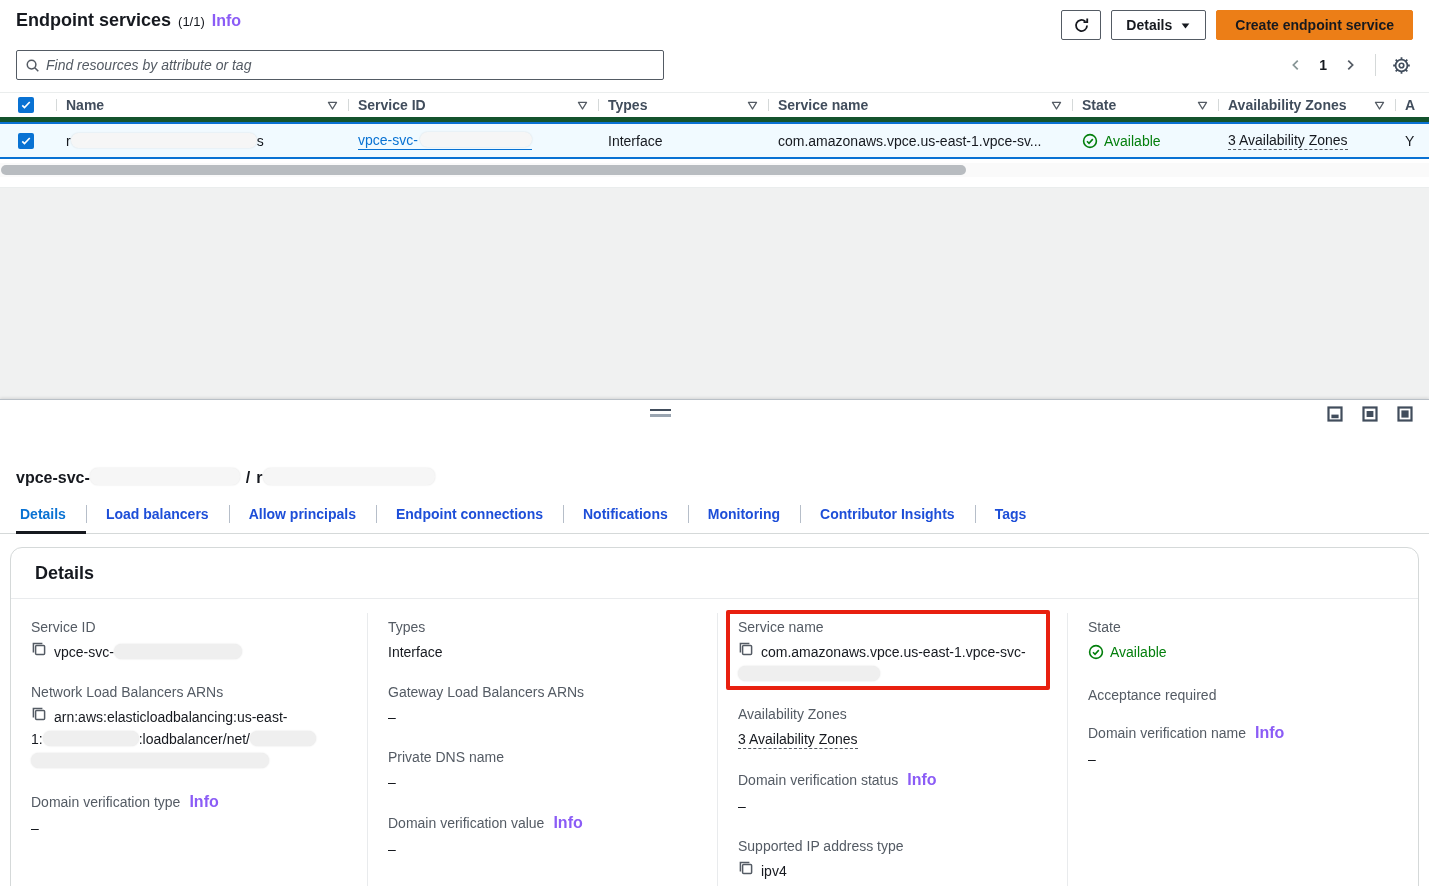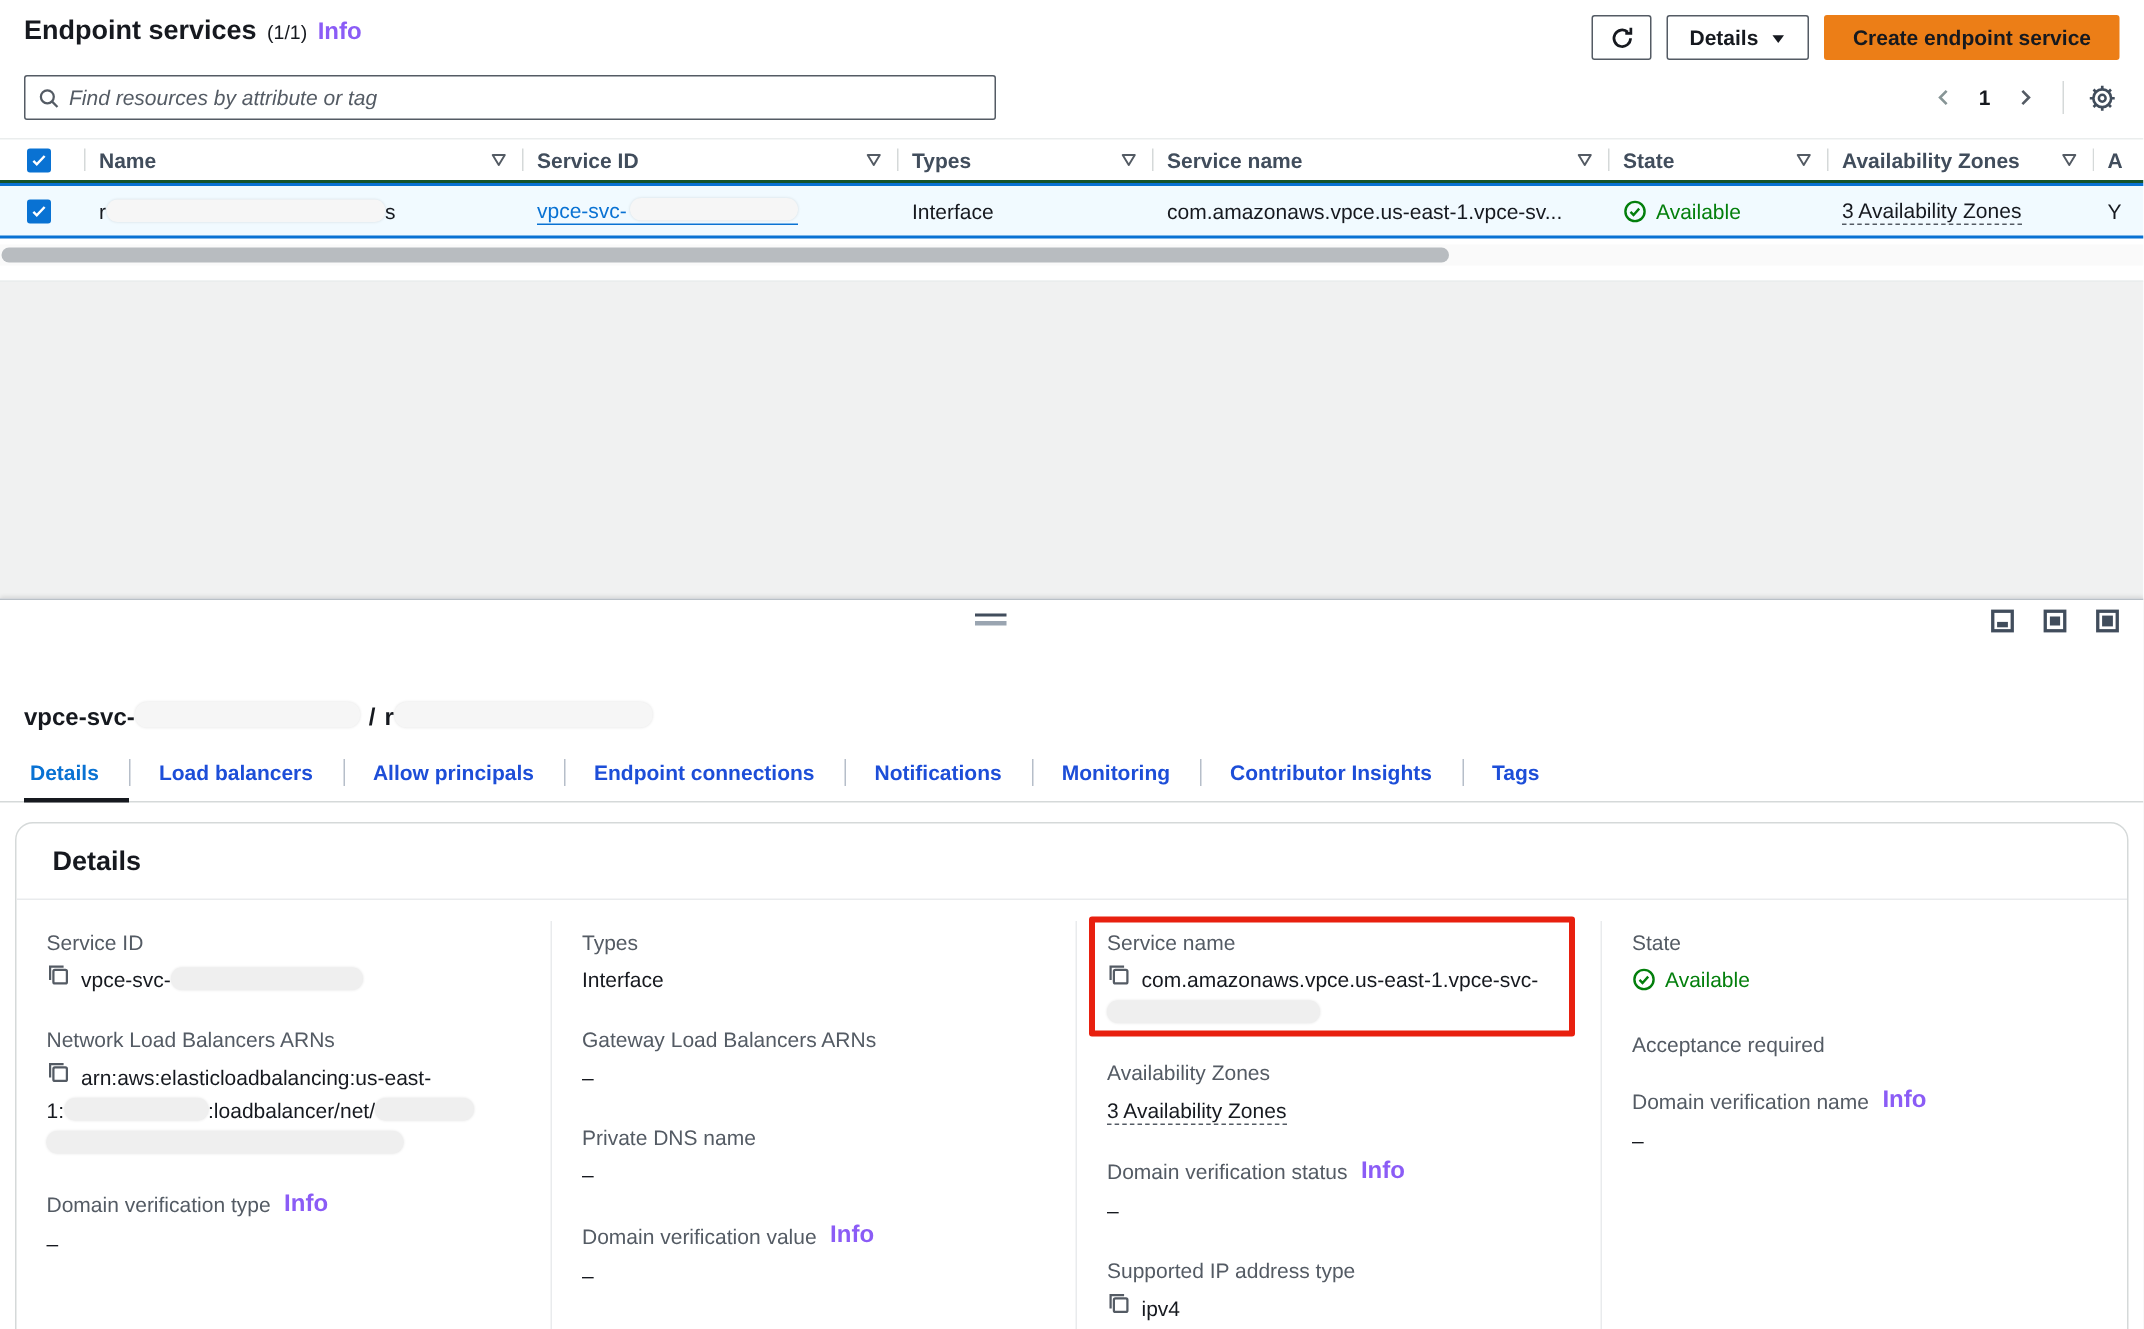--- a/index.html
+++ b/index.html
@@ -31,21 +31,21 @@
   .search-box input::placeholder { color:#545b64; font-style:italic; }
   .toolbar-right { margin-left:auto; display:flex; align-items:center; gap:6px; }
   .page-btn { background:none; border:none; cursor:pointer; padding:4px; color:#879596; }
   .page-btn.next { color:#545b64; }
   .page-num { font-weight:700; padding:0 6px; }
   .toolbar-divider { width:1px; height:22px; background:#d5d9d9; margin:0 8px; }
   .gear-btn { background:none; border:none; cursor:pointer; color:#414d5c; padding:2px; }
 
   
   .grid { margin-top:12px; }
-  .thead { display:flex; align-items:center; height:30px; border-top:1px solid #eaeded; border-bottom:2px solid #14532d;
+  .thead { display:flex; align-items:center; height:30px; border-top:1px solid #eaeded; border-bottom:5px solid #14532d;
            font-weight:700; color:#414d5c; font-size:14px; }
   .th, .td { padding:0 10px; display:flex; align-items:center; height:100%; }
   .th { justify-content:space-between; position:relative; }
   .th:not(:first-child)::before { content:""; position:absolute; left:0; top:6px; bottom:6px; width:1px; background:#d5d9d9; }
   .col-cb { width:56px; justify-content:flex-start; padding-left:18px; }
   .col-name { width:292px; }
   .col-sid { width:250px; }
   .col-types { width:170px; }
   .col-sname { width:304px; }
   .col-state { width:146px; }

